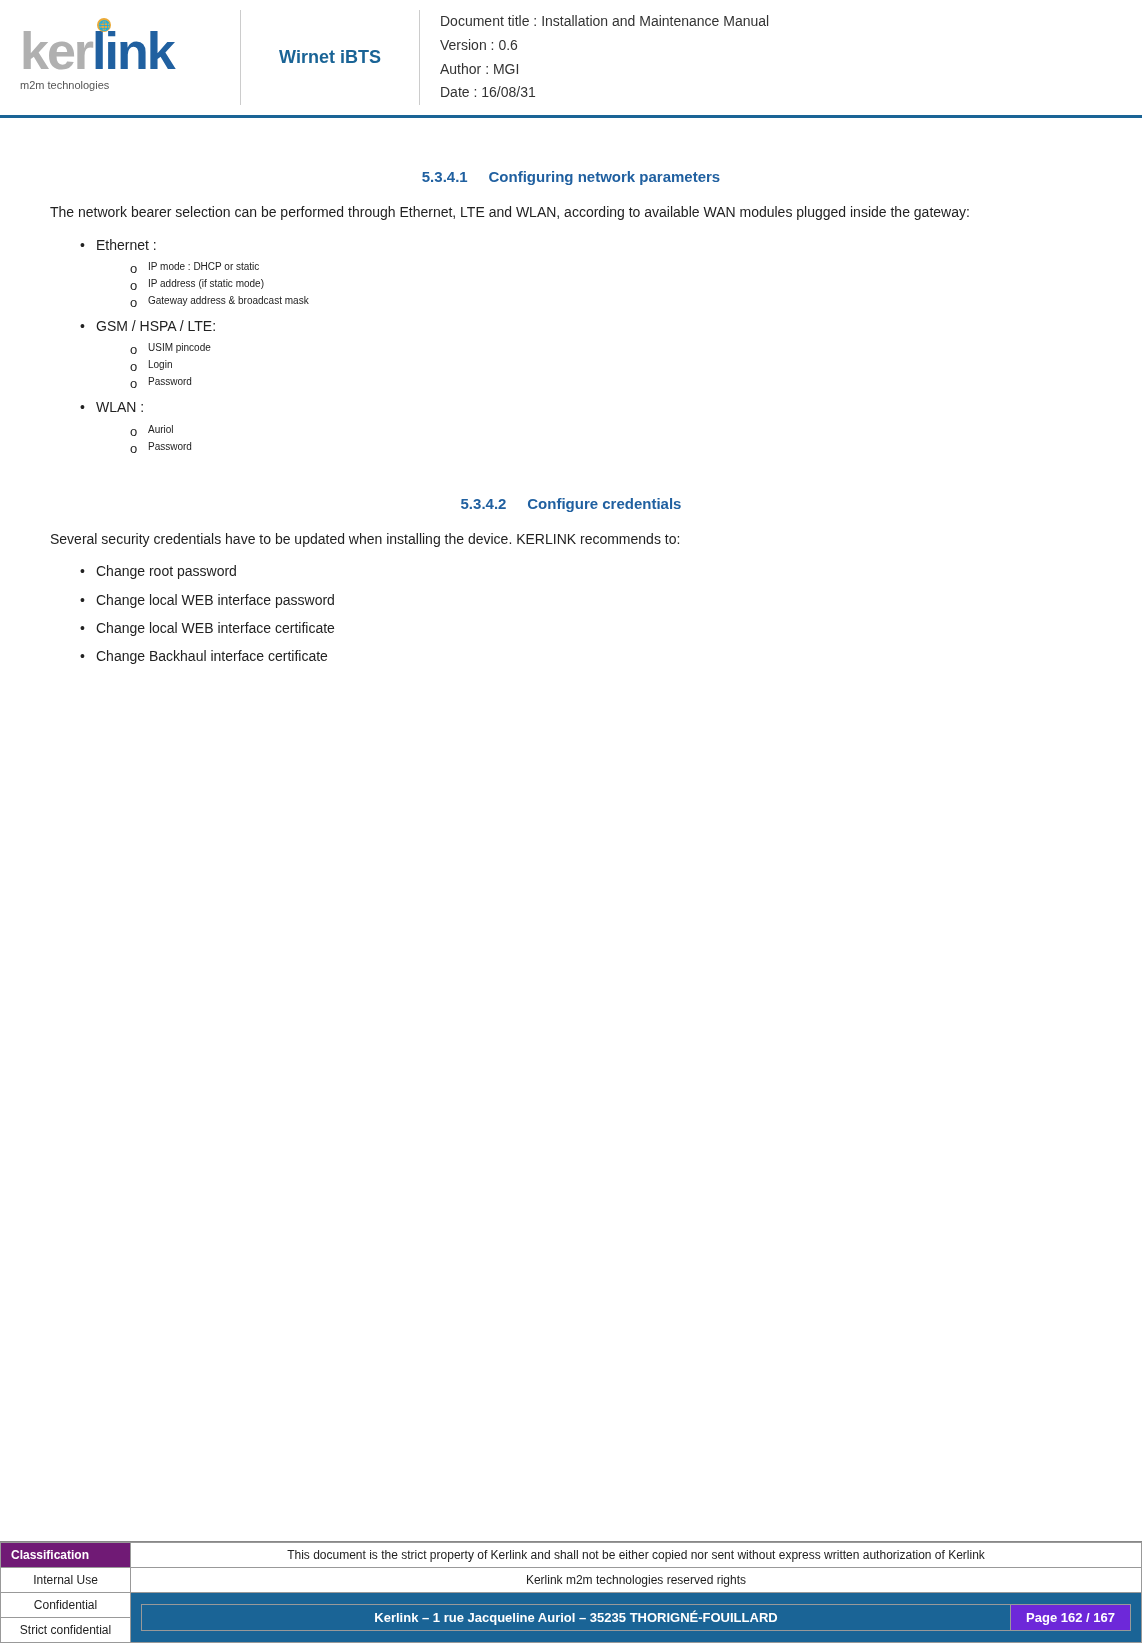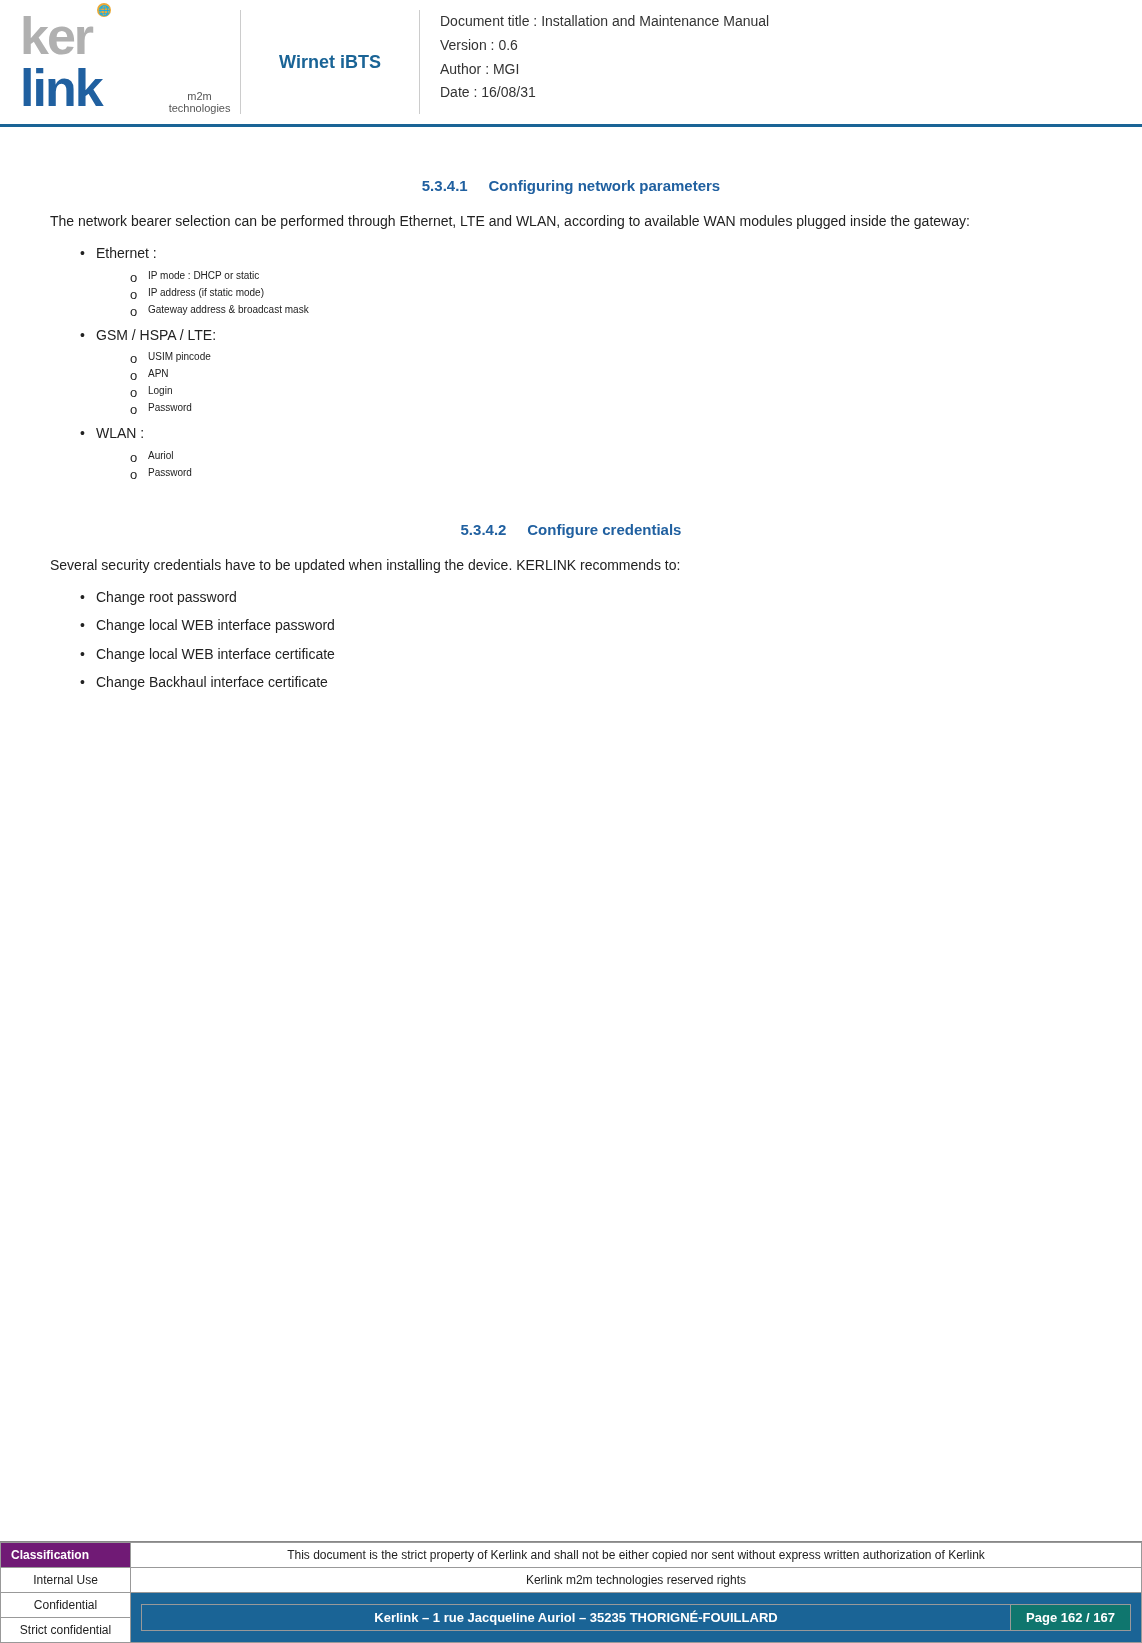--- a/index.html
+++ b/index.html
@@ -33,21 +33,21 @@
       line-height: 1;
     }
     .logo-text .ker { color: #b0b0b0; }
     .logo-text .link { color: #2060a0; }
     .logo-sub {
       font-size: 11px;
       color: #555;
       margin-top: 2px;
       text-align: center;
     }
-    .logo-wrapper { display: flex; flex-direction: row; align-items: flex-end; }
+    .logo-wrapper { display: flex; flex-direction: column; align-items: flex-start; }
     .header-product {
       flex: 0 0 180px;
       display: flex;
       align-items: center;
       justify-content: center;
       font-weight: bold;
       font-size: 18px;
       color: #1a6496;
       border-left: 1px solid #ccc;
       border-right: 1px solid #ccc;
@@ -169,21 +169,21 @@
       background: #1a6496;
       color: #fff;
     }
     .footer-address-cell {
       font-weight: bold;
       font-size: 13px;
       text-align: center;
       padding: 8px 10px;
     }
     .footer-page-cell {
-      background: #0f766e;
+      background: #6d28d9;
       color: #fff;
       font-weight: bold;
       font-size: 13px;
       text-align: center;
       width: 120px;
       padding: 8px 10px;
     }
   </style>
 </head>
 <body>
@@ -233,21 +233,20 @@
       <ul class="sub-list">
         <li>IP mode : DHCP or static</li>
         <li>IP address (if static mode)</li>
         <li>Gateway address &amp; broadcast mask</li>
       </ul>
     </li>
     <li>
       <span>GSM / HSPA / LTE:</span>
       <ul class="sub-list">
         <li>USIM pincode</li>
-        <li>APN</li>
         <li>Login</li>
         <li>Password</li>
       </ul>
     </li>
     <li>
       <span>WLAN :</span>
       <ul class="sub-list">
         <li>Auriol</li>
         <li>Password</li>
       </ul>

